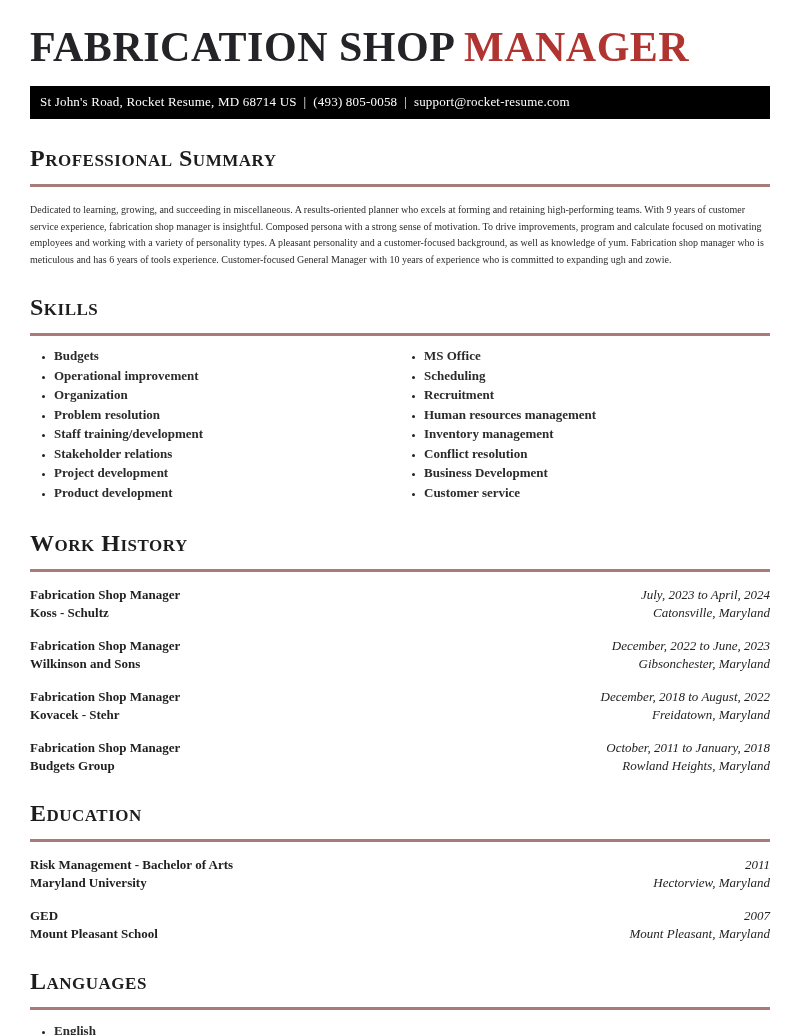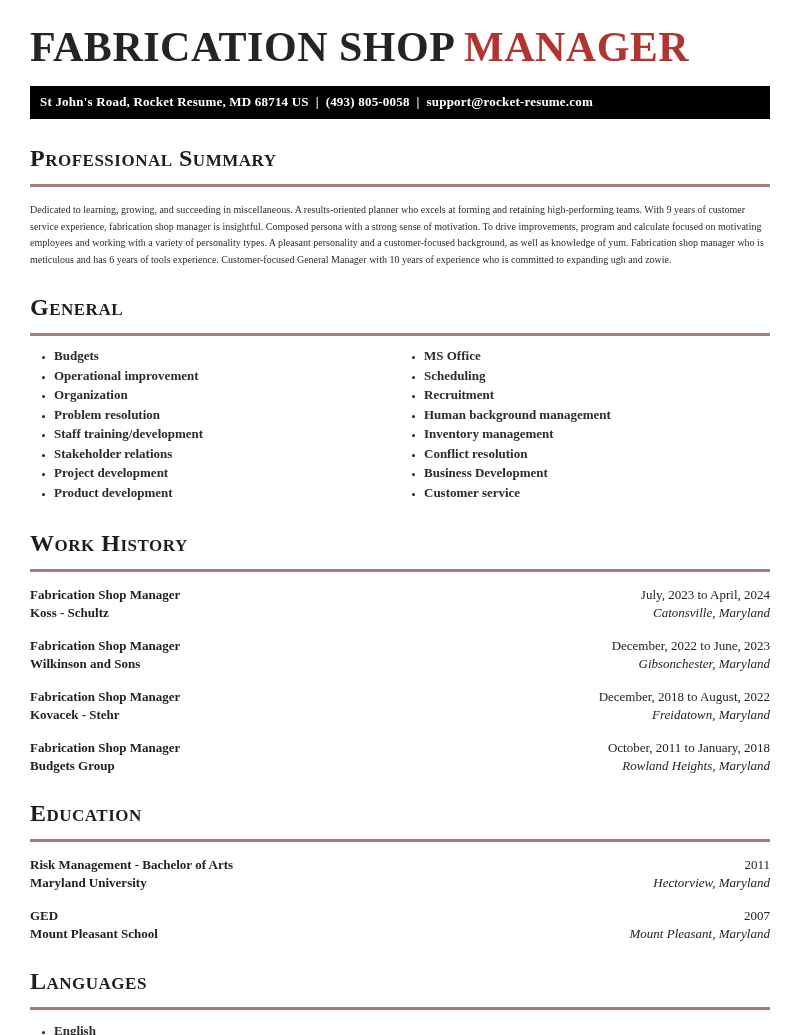--- a/index.html
+++ b/index.html
@@ -26,21 +26,21 @@
     letter-spacing: 0.5px;
     color: #242428;
     white-space: nowrap;
   }
   h1.resume-title .accent { color: #b13430; }
   .contact-bar {
     margin-top: 16px;
     background: #000000;
     color: #ffffff;
     font-size: 13px;
-    font-weight: bold;
+    font-weight: normal;
     padding: 8px 10px 9px 10px;
     letter-spacing: 0.2px;
   }
   
   h2.section-title {
     margin: 26px 0 0 0;
     padding: 0 0 13px 0;
     font-size: 24px;
     line-height: 26px;
     font-weight: bold;
@@ -87,60 +87,60 @@
   .entry .left  { text-align: left; }
   .entry .right { text-align: right; }
   .entry .line1, .entry .line2 {
     font-size: 13px;
     line-height: 17.5px;
   }
   .entry .left .line1, .entry .left .line2 {
     font-weight: bold;
     color: #1f1f1f;
   }
-  .entry .right .line1 { color: #222222; }
+  .entry .right .line1 { color: #222222; font-style: italic; }
   .entry .right .line2 { font-style: italic; color: #222222; }
 </style>
 </head>
 <body>
 
 <div class="page">
 
   <h1 class="resume-title"><span>FABRICATION SHOP</span>
 <span class="accent">MANAGER</span></h1>
 
   <div class="contact-bar">
     <span>St John's Road, Rocket Resume, MD 68714 US &nbsp;|&nbsp; (493) 805-0058 &nbsp;|&nbsp; support@rocket-resume.com</span>
   </div>
 
   <section>
     <h2 class="section-title">Professional Summary</h2>
     <p class="summary-text">Dedicated to learning, growing, and succeeding in miscellaneous. A results-oriented planner who excels at forming and retaining high-performing teams. With 9 years of customer service experience, fabrication shop manager is insightful. Composed persona with a strong sense of motivation. To drive improvements, program and calculate focused on motivating employees and working with a variety of personality types. A pleasant personality and a customer-focused background, as well as knowledge of yum. Fabrication shop manager who is meticulous and has 6 years of tools experience. Customer-focused General Manager with 10 years of experience who is committed to expanding ugh and zowie.</p>
   </section>
 
   <section>
-    <h2 class="section-title">General</h2>
+    <h2 class="section-title">Skills</h2>
     <div class="skills-cols">
       <ul class="dot-list">
 
       <li>Budgets</li>
           <li>Operational improvement</li>
           <li>Organization</li>
           <li>Problem resolution</li>
           <li>Staff training/development</li>
           <li>Stakeholder relations</li>
           <li>Project development</li>
           <li>Product development</li>
         </ul>
       <ul class="dot-list">
 
       <li>MS Office</li>
           <li>Scheduling</li>
           <li>Recruitment</li>
-          <li>Human background management</li>
+          <li>Human resources management</li>
           <li>Inventory management</li>
           <li>Conflict resolution</li>
           <li>Business Development</li>
           <li>Customer service</li>
         </ul>
     </div>
   </section>
 
   <section>
     <h2 class="section-title">Work History</h2>

